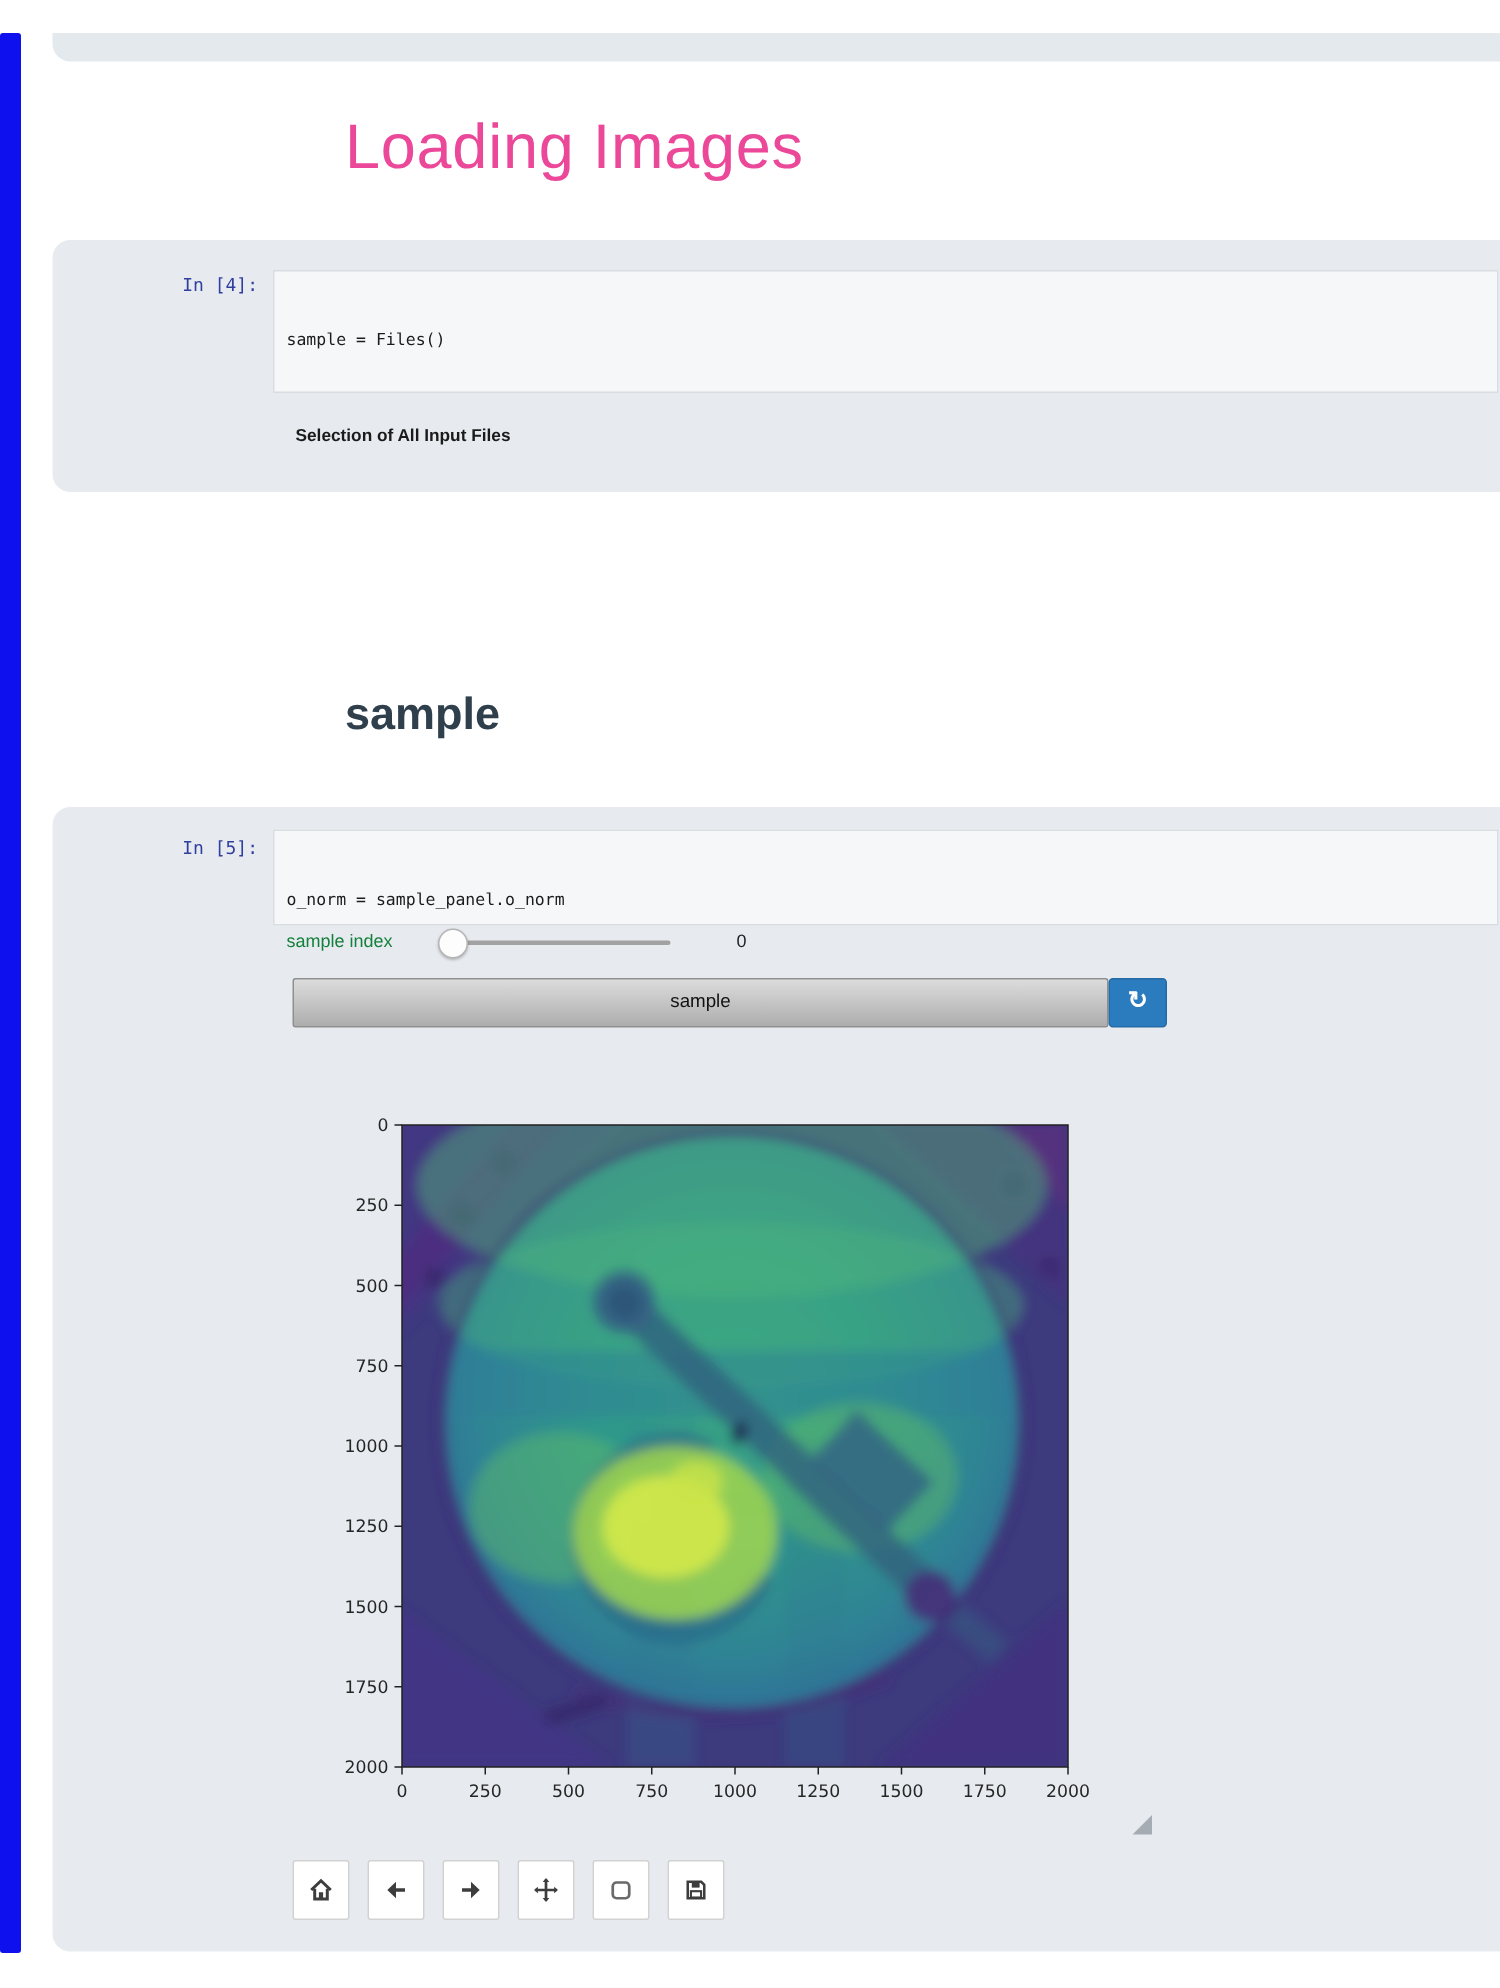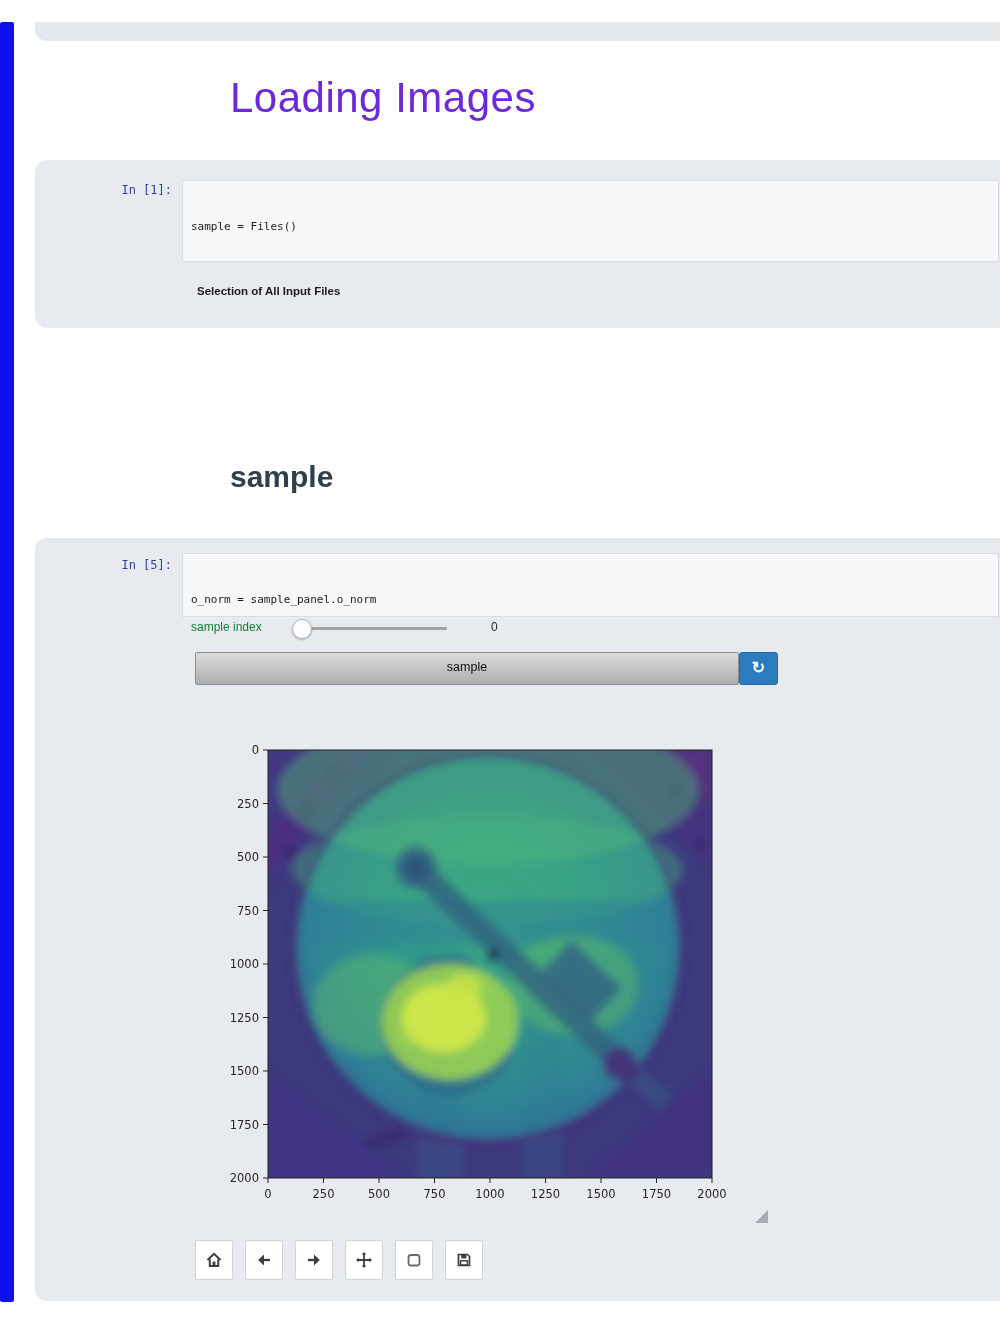--- a/index.html
+++ b/index.html
@@ -1,21 +1,21 @@
 <!DOCTYPE html>
 <html><head>
 <meta charset="utf-8">
 <style>
   html,body{margin:0;padding:0;background:#fff;}
   #screen{position:relative;width:1000px;height:1325px;background:#fff;overflow:hidden;
           font-family:"Liberation Sans",sans-serif;}
   .accent-stripe{position:absolute;left:0;top:22px;width:14px;height:1280px;background:#0f10ee;border-radius:2px;}
   .cell{position:absolute;left:35px;background:#e7ebef;border-radius:12px 0 0 12px;}
   .cell-top-partial{position:absolute;left:35px;top:22px;width:965px;height:19px;background:#e4e9ed;border-radius:0 0 0 12px;}
-  h1.nb{position:absolute;margin:0;font-size:42px;font-weight:400;color:#6d28d9;letter-spacing:.5px;}
+  h1.nb{position:absolute;margin:0;font-size:42px;font-weight:400;color:#ec4899;letter-spacing:.5px;}
   h3.nb{position:absolute;margin:0;font-size:30px;font-weight:700;color:#2f3f4c;}
   .prompt{position:absolute;width:97px;text-align:right;font-family:"DejaVu Sans Mono",monospace;
           font-size:12px;color:#303f9f;}
   .codebox{position:absolute;left:182px;width:817px;background:#f6f7f8;border:1px solid #d9dde1;
            box-sizing:border-box;padding:5px 8px;font-family:"DejaVu Sans Mono",monospace;
            font-size:11px;line-height:16.5px;color:#1c1c1c;white-space:pre;overflow:hidden;}
   .caption{position:absolute;font-size:11.5px;font-weight:700;color:#1b1b1b;}
   .slider-label{position:absolute;font-size:12px;color:#15803d;}
   .slider-track{position:absolute;height:3px;background:#a2a2a2;border-radius:2px;}
   .slider-handle{position:absolute;width:18px;height:18px;background:#fdfdfd;border:1px solid #b5b5b5;
@@ -40,21 +40,21 @@
 <body>
 
 <div id="screen">
 
   <div class="accent-stripe"></div>
   <div class="cell-top-partial"></div>
 
   <h1 class="nb" style="left:230px;top:74px;">Loading Images</h1>
 
   <div class="cell" style="top:160px;width:965px;height:168px;">
-    <div class="prompt" style="left:40px;top:23px;">In [1]:</div>
+    <div class="prompt" style="left:40px;top:23px;">In [4]:</div>
     <div class="codebox" style="top:20px;height:82px;left:147px;">
       <div>sample = Files()</div>
       
       
       
     </div>
     <div class="caption" style="left:162px;top:125px;">Selection of All Input Files</div>
   </div>
 
   <h3 class="nb" style="left:230px;top:460px;">sample</h3>

